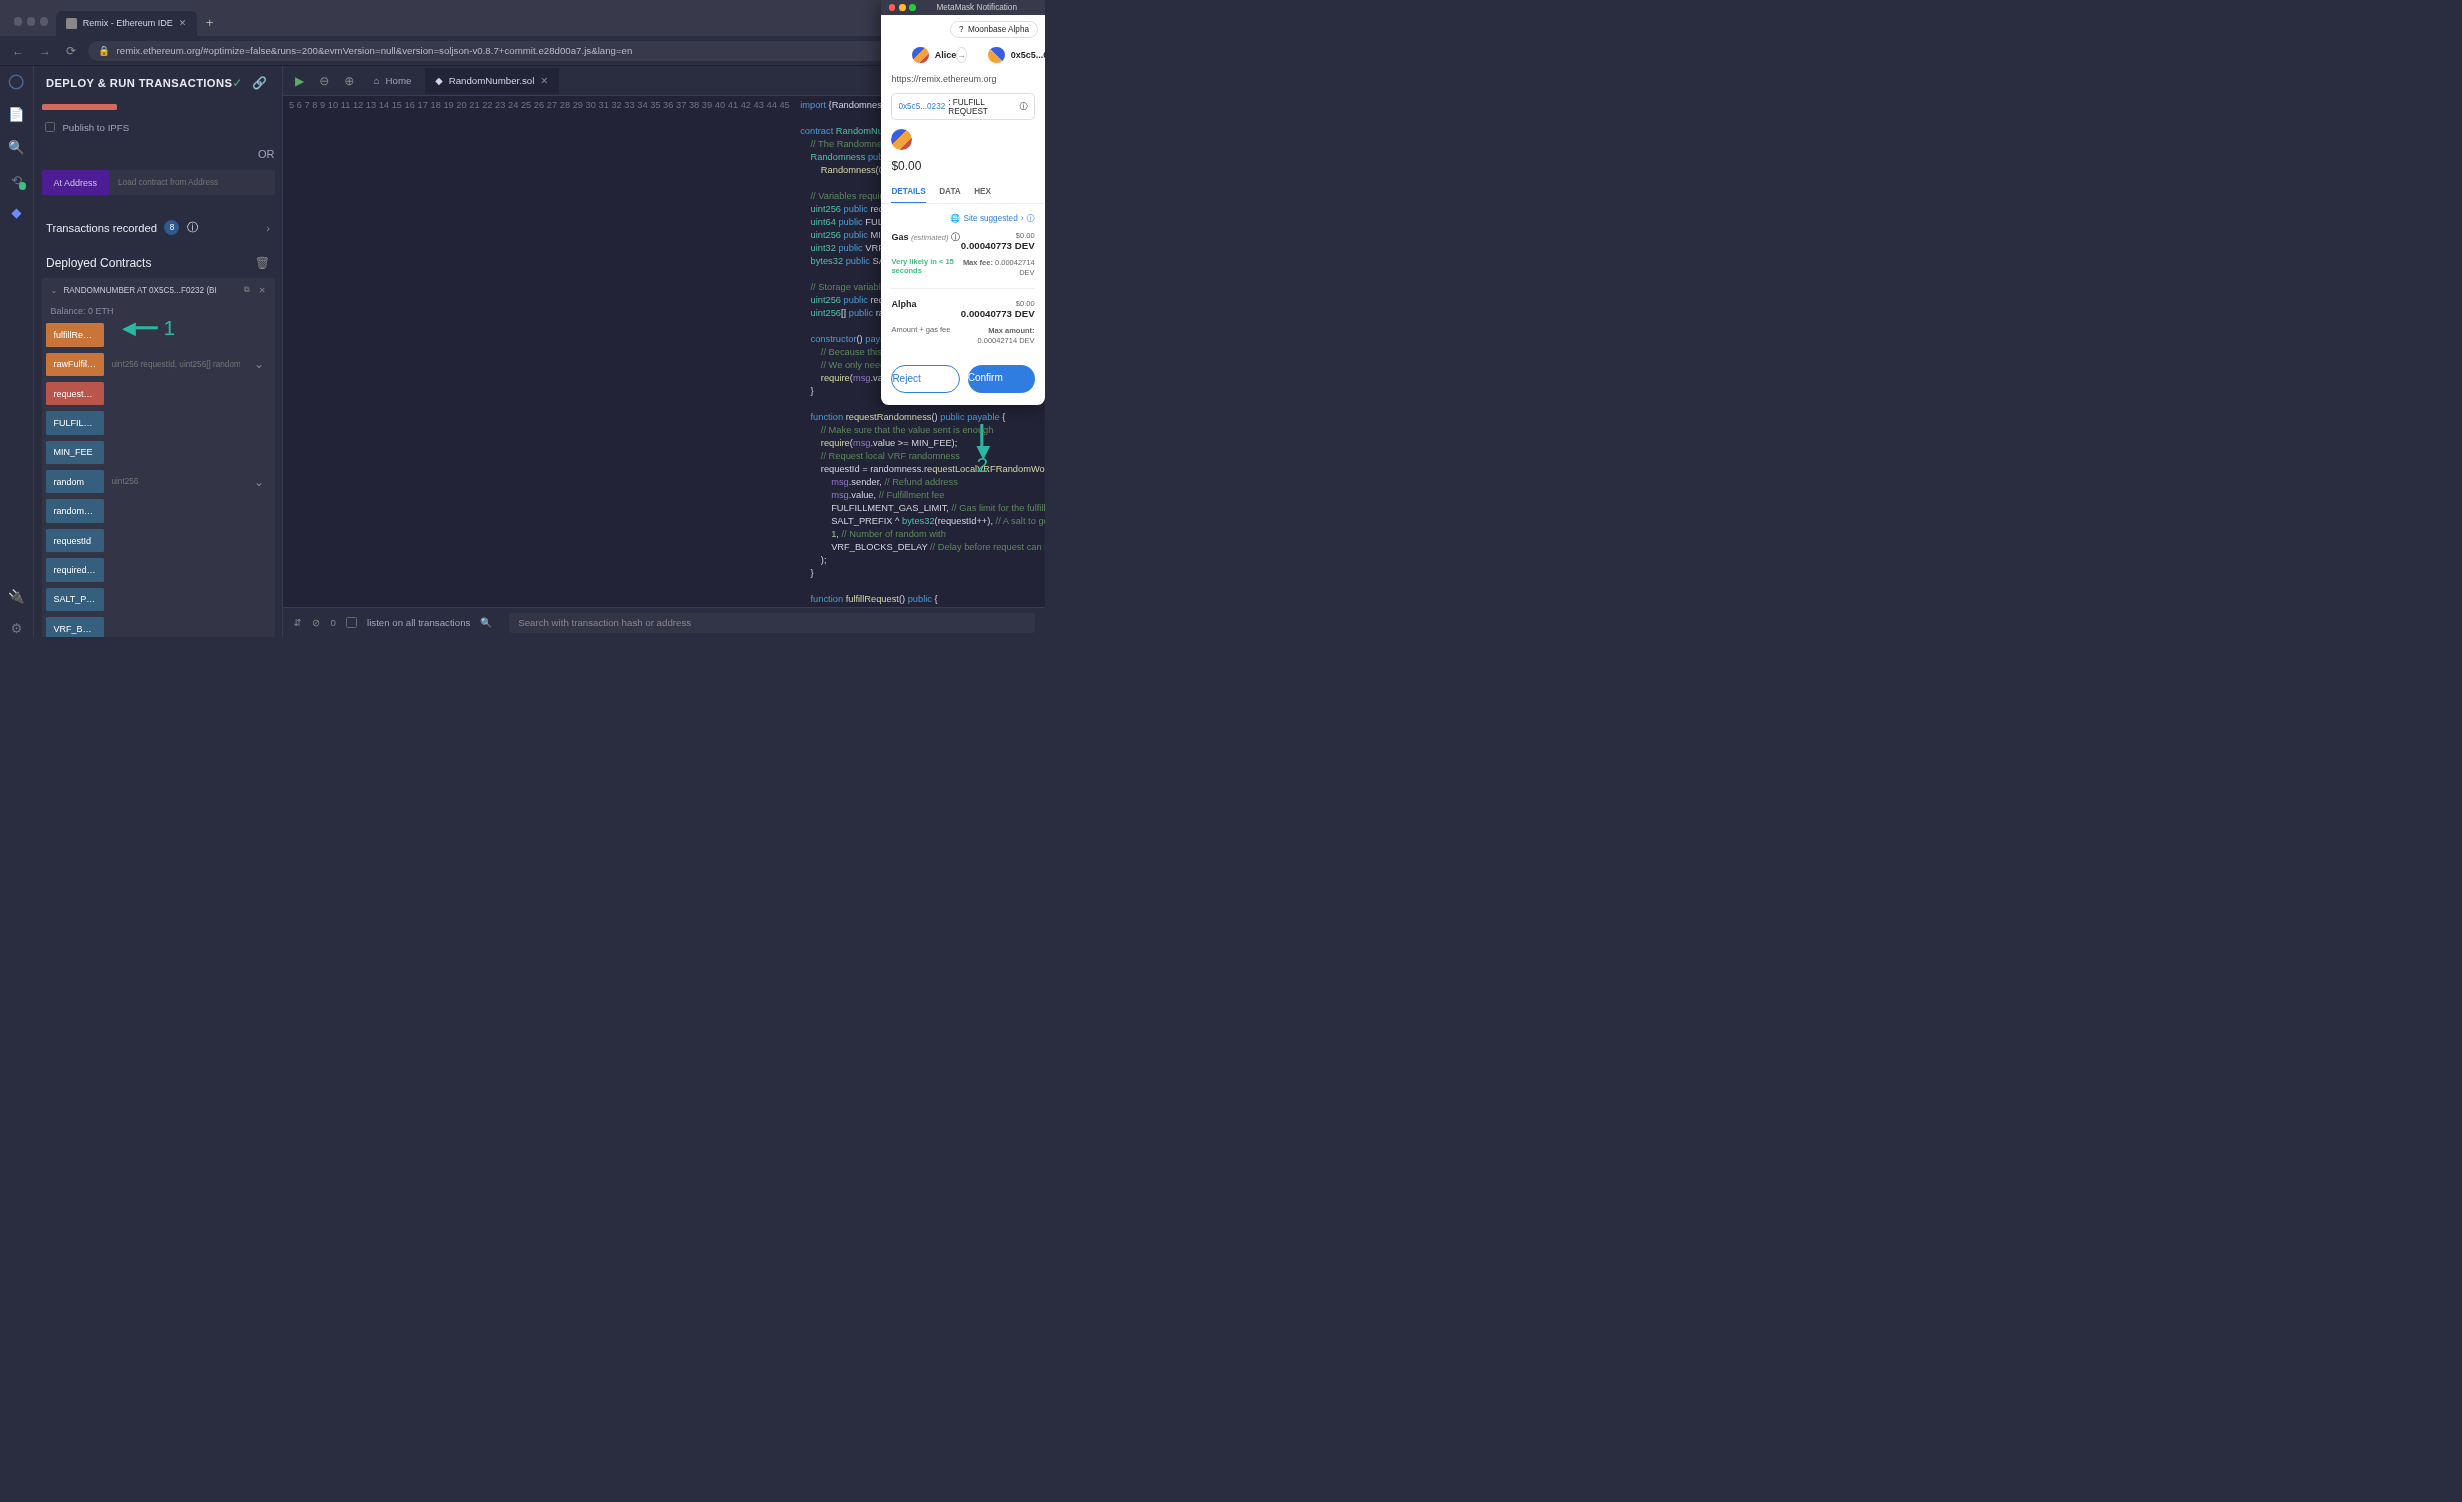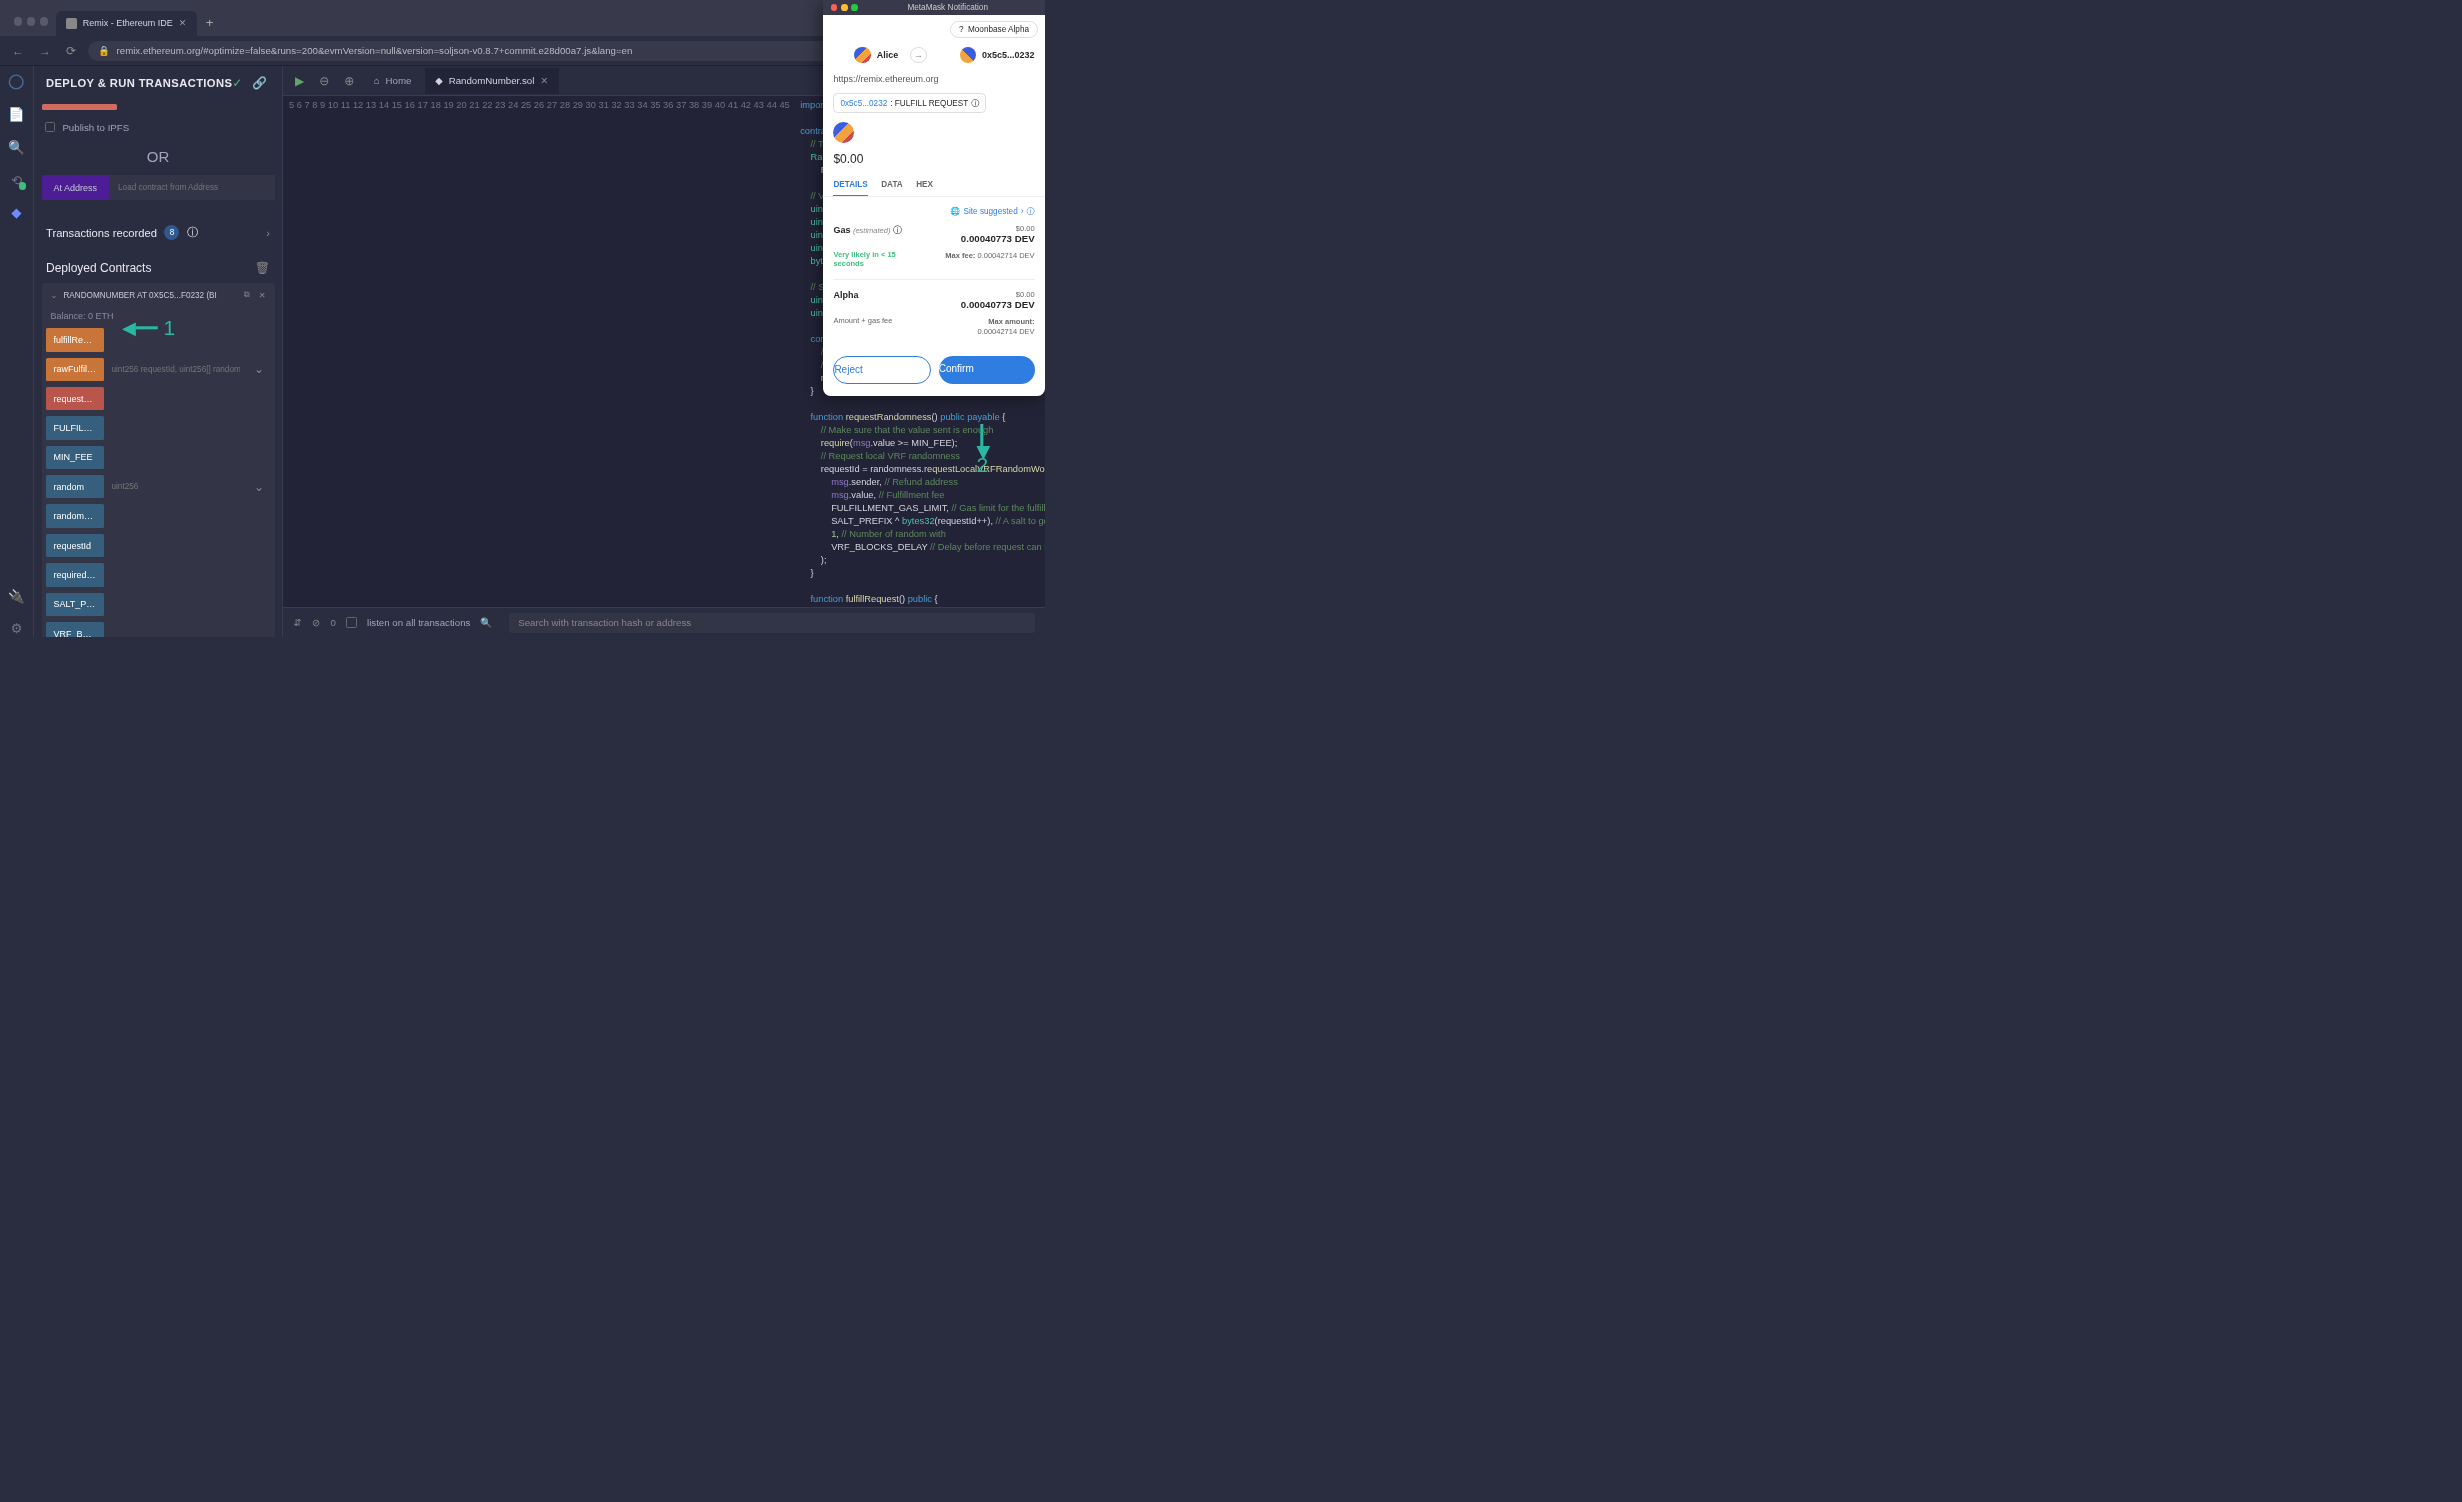--- a/index.html
+++ b/index.html
@@ -31,21 +31,21 @@
 
 
 .deploy-panel { width: 249px; background: #2a2c3f; border-right: 0.7px solid #3a3b50; display: flex; flex-direction: column; overflow: hidden; }
 .deploy-header { padding: 10.4px 12px; display: flex; align-items: center; justify-content: flex-start; }
 .deploy-header h2 { color: #e8e8f0; font-size: 11.2px; font-weight: 600; letter-spacing: 0.4px; }
 .deploy-header .icons { display: flex; gap: 10.4px; color: #4caf7a; }
 .deploy-body { padding: 0 7.5px; overflow-y: auto; flex: 1; }
 .red-bar { height: 6px; background: #d16b5f; border-radius: 1.5px; margin: 3px 0 7.5px 0; width: 75px; }
 .publish-row { display: flex; align-items: center; gap: 7.5px; color: #a2a3bd; font-size: 9.7px; padding: 4.5px 3px; }
 .checkbox { width: 10.4px; height: 10.4px; border: 0.7px solid #666; border-radius: 1.5px; }
-.or-text { text-align: center; color: #a2a3bd; font-size: 15px; padding: 10.4px 0; }
+.or-text { text-align: right; color: #a2a3bd; font-size: 11px; padding: 10.4px 0; }
 .addr-row { display: flex; margin-bottom: 15px; }
 .addr-btn { background: #4c1d95; color: #c8c9d8; padding: 7.5px 12px; font-size: 9px; border-radius: 1.5px 0 0 1.5px; }
 .addr-input { flex: 1; background: #333546; color: #888; padding: 7.5px 9px; font-size: 8.2px; border: none; }
 
 .tx-recorded { display: flex; align-items: center; gap: 7.5px; padding: 10.4px 4.5px; color: #e8e8f0; font-size: 11.2px; }
 .badge-num { background: #305a8f; color: #fff; width: 15px; height: 15px; border-radius: 50%; display: flex; align-items: center; justify-content: center; font-size: 8.2px; }
 .tx-recorded .chev { margin-left: auto; color: #888; }
 
 .deployed-hdr { display: flex; align-items: center; justify-content: space-between; padding: 10.4px 4.5px 7.5px 4.5px; color: #e8e8f0; font-size: 12px; }
 .contract-box { background: #333546; border-radius: 3px; margin-bottom: 7.5px; }
@@ -82,21 +82,21 @@
 .st { color: #c5866b; }
 .cm { color: #5e8a5e; }
 .nm { color: #a8c192; }
 .pr { color: #9178c8; }
 
 .terminal-bar { height: 30px; background: #2a2c3f; border-top: 0.7px solid #3a3b50; display: flex; align-items: center; padding: 0 10.4px; gap: 10.4px; color: #a2a3bd; font-size: 9.7px; }
 .terminal-bar .tb-icon { color: #888; }
 .terminal-bar .search-box { flex: 1; background: #333546; border-radius: 3px; padding: 4.5px 9px; color: #888; margin-left: 6px; font-size: 9.7px; }
 
 
-.metamask { position: absolute; top: 0; right: 0; width: 222px; background: #fff; border-radius: 0 0 7.5px 7.5px; box-shadow: -3px 3px 15px rgba(0,0,0,0.4); font-size: 9px; color: #24272a; }
+.metamask { position: absolute; top: 0; right: 0; width: 164px; background: #fff; border-radius: 0 0 7.5px 7.5px; box-shadow: -3px 3px 15px rgba(0,0,0,0.4); font-size: 9px; color: #24272a; }
 .mm-titlebar { background: #38394a; display: flex; align-items: center; padding: 3px 7.5px; height: 15px; }
 .mm-dots { display: flex; gap: 3.7px; }
 .mm-dot { width: 6.7px; height: 6.7px; border-radius: 50%; }
 .mm-dot.r { background: #ff5f57; } .mm-dot.y { background: #ffbd2e; } .mm-dot.g { background: #28c940; }
 .mm-titlebar .title { flex: 1; text-align: center; color: #ccc; font-size: 8.2px; }
 .mm-network { display: flex; justify-content: flex-end; padding: 6px 7.5px; }
 .mm-network .pill { border: 0.7px solid #ddd; border-radius: 10.4px; padding: 3px 7.5px; font-size: 8.2px; display: flex; align-items: center; gap: 4.5px; }
 .mm-accounts { display: flex; align-items: center; justify-content: space-between; padding: 3px 10.4px 7.5px 10.4px; }
 .mm-acct { display: flex; align-items: center; gap: 6px; font-weight: 600; padding-left: 21px; }
 .mm-avatar { width: 16.4px; height: 16.4px; border-radius: 50%; background: linear-gradient(135deg, #3b5ee0 40%, #f2a33c 40%, #f2a33c 70%, #c94b4b 70%); }

